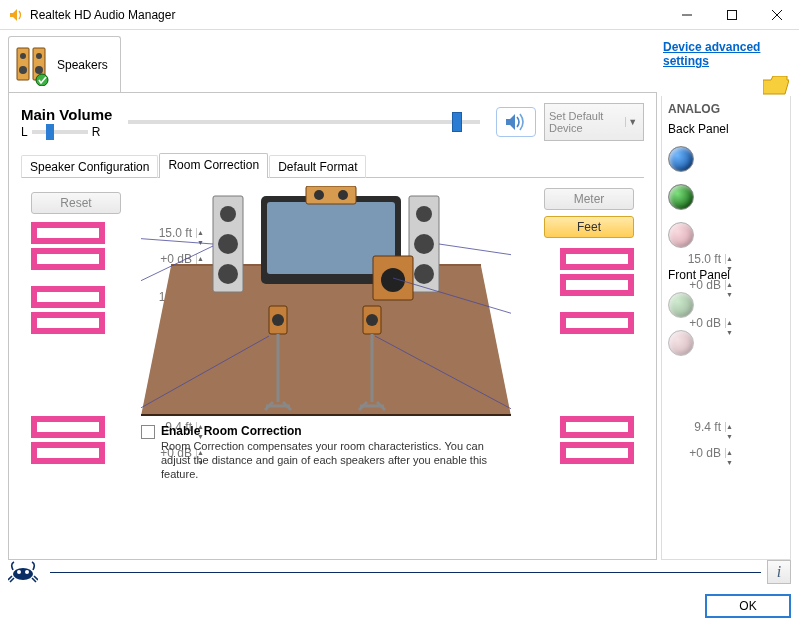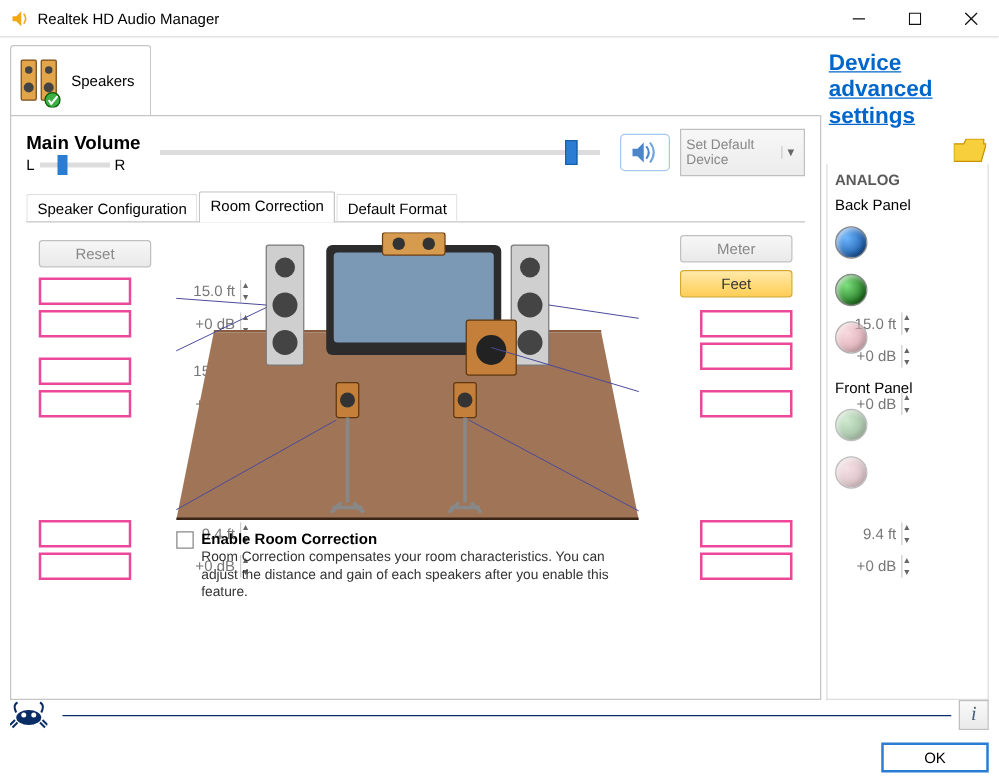--- a/index.html
+++ b/index.html
@@ -45,21 +45,21 @@
 .subtab.inactive { background: transparent; border-color: #ddd; margin-top: 2px; }
 
 
 .room { flex: 1; position: relative; }
 .room .btn { width: 90px; height: 22px; border: 1px solid #bfbfbf; background: linear-gradient(#f7f7f7,#e9e9e9); font-size: 12px; text-align: center; line-height: 20px; border-radius: 3px; cursor: pointer; color: #888; }
 .room .btn.feet-active { background: linear-gradient(#ffe9a8,#ffce57); color: #333; border-color: #d6a829; }
 .reset-btn { position: absolute; top: 6px; left: 10px; }
 .meter-btn { position: absolute; top: 2px; right: 10px; }
 .feet-btn { position: absolute; top: 30px; right: 10px; }
 
-.spinner { width: 74px; height: 22px; border: 2px solid #ec4899; display: flex; background: #fff; position: absolute; }
+.spinner { width: 74px; height: 22px; border: 6px solid #ec4899; display: flex; background: #fff; position: absolute; }
 .spinner input { flex: 1; border: none; text-align: right; font-size: 12px; padding-right: 4px; color: #777; background: transparent; pointer-events: none; }
 .spinner .arrows { width: 14px; display: flex; flex-direction: column; border-left: 1px solid #ccc; }
 .spinner .arrows div { height: 10px; font-size: 7px; line-height: 10px; text-align: center; color: #666; cursor: pointer; }
 
 
 .sp-tl1 { top: 36px; left: 10px; } .sp-tl2 { top: 62px; left: 10px; }
 .sp-ml1 { top: 100px; left: 10px; } .sp-ml2 { top: 126px; left: 10px; }
 .sp-bl1 { top: 230px; left: 10px; } .sp-bl2 { top: 256px; left: 10px; }
 .sp-tr1 { top: 62px; right: 10px; } .sp-tr2 { top: 88px; right: 10px; }
 .sp-mr1 { top: 126px; right: 10px; }
@@ -68,21 +68,21 @@
 
 .stage { position: absolute; left: 120px; top: 0; width: 370px; height: 230px; }
 
 
 .enable-block { position: absolute; left: 120px; top: 238px; width: 370px; display: flex; gap: 6px; font-size: 12px; }
 .enable-block .cb { width: 14px; height: 14px; border: 1px solid #888; background: #fff; margin-top: 1px; flex-shrink: 0; cursor: pointer; }
 .enable-block .txt strong { font-weight: bold; }
 .enable-block .desc { font-size: 11px; color: #333; margin-top: 2px; line-height: 1.25; }
 
 
-.right .adv-link { color: #0066cc; font-size: 18px; text-decoration: underline; font-weight: bold; padding: 4px 2px 8px 2px; cursor: pointer; }
+.right .adv-link { color: #0066cc; font-size: 12px; text-decoration: underline; font-weight: bold; padding: 4px 2px 8px 2px; cursor: pointer; }
 .right .folder { align-self: flex-end; margin-right: 2px; }
 .right .panel-body { border: 1px solid #ddd; flex: 1; padding: 6px; display: flex; flex-direction: column; align-items: flex-start; border-top: none; }
 .right .panel-title { font-weight: bold; font-size: 12px; color: #5a5a5a; align-self: flex-start; }
 .right .jack-label { font-size: 12px; margin: 6px 6px 4px 0; }
 .jack { width: 26px; height: 26px; border-radius: 50%; margin: 6px 0; border: 1px solid #888; box-shadow: inset 2px 2px 4px rgba(255,255,255,.6), inset -2px -2px 4px rgba(0,0,0,.3); cursor: pointer; }
 .jack.blue { background: radial-gradient(circle at 35% 35%, #6bb5ff, #003c89); }
 .jack.green { background: radial-gradient(circle at 35% 35%, #7be07b, #004d00); }
 .jack.pink { background: radial-gradient(circle at 35% 35%, #f6c5cd, #b9697a); opacity: .65; }
 .jack.green2 { background: radial-gradient(circle at 35% 35%, #a6d9a6, #3c6d3c); opacity: .55; }
 .jack.pink2 { background: radial-gradient(circle at 35% 35%, #eccad0, #aa747f); opacity: .55; }

